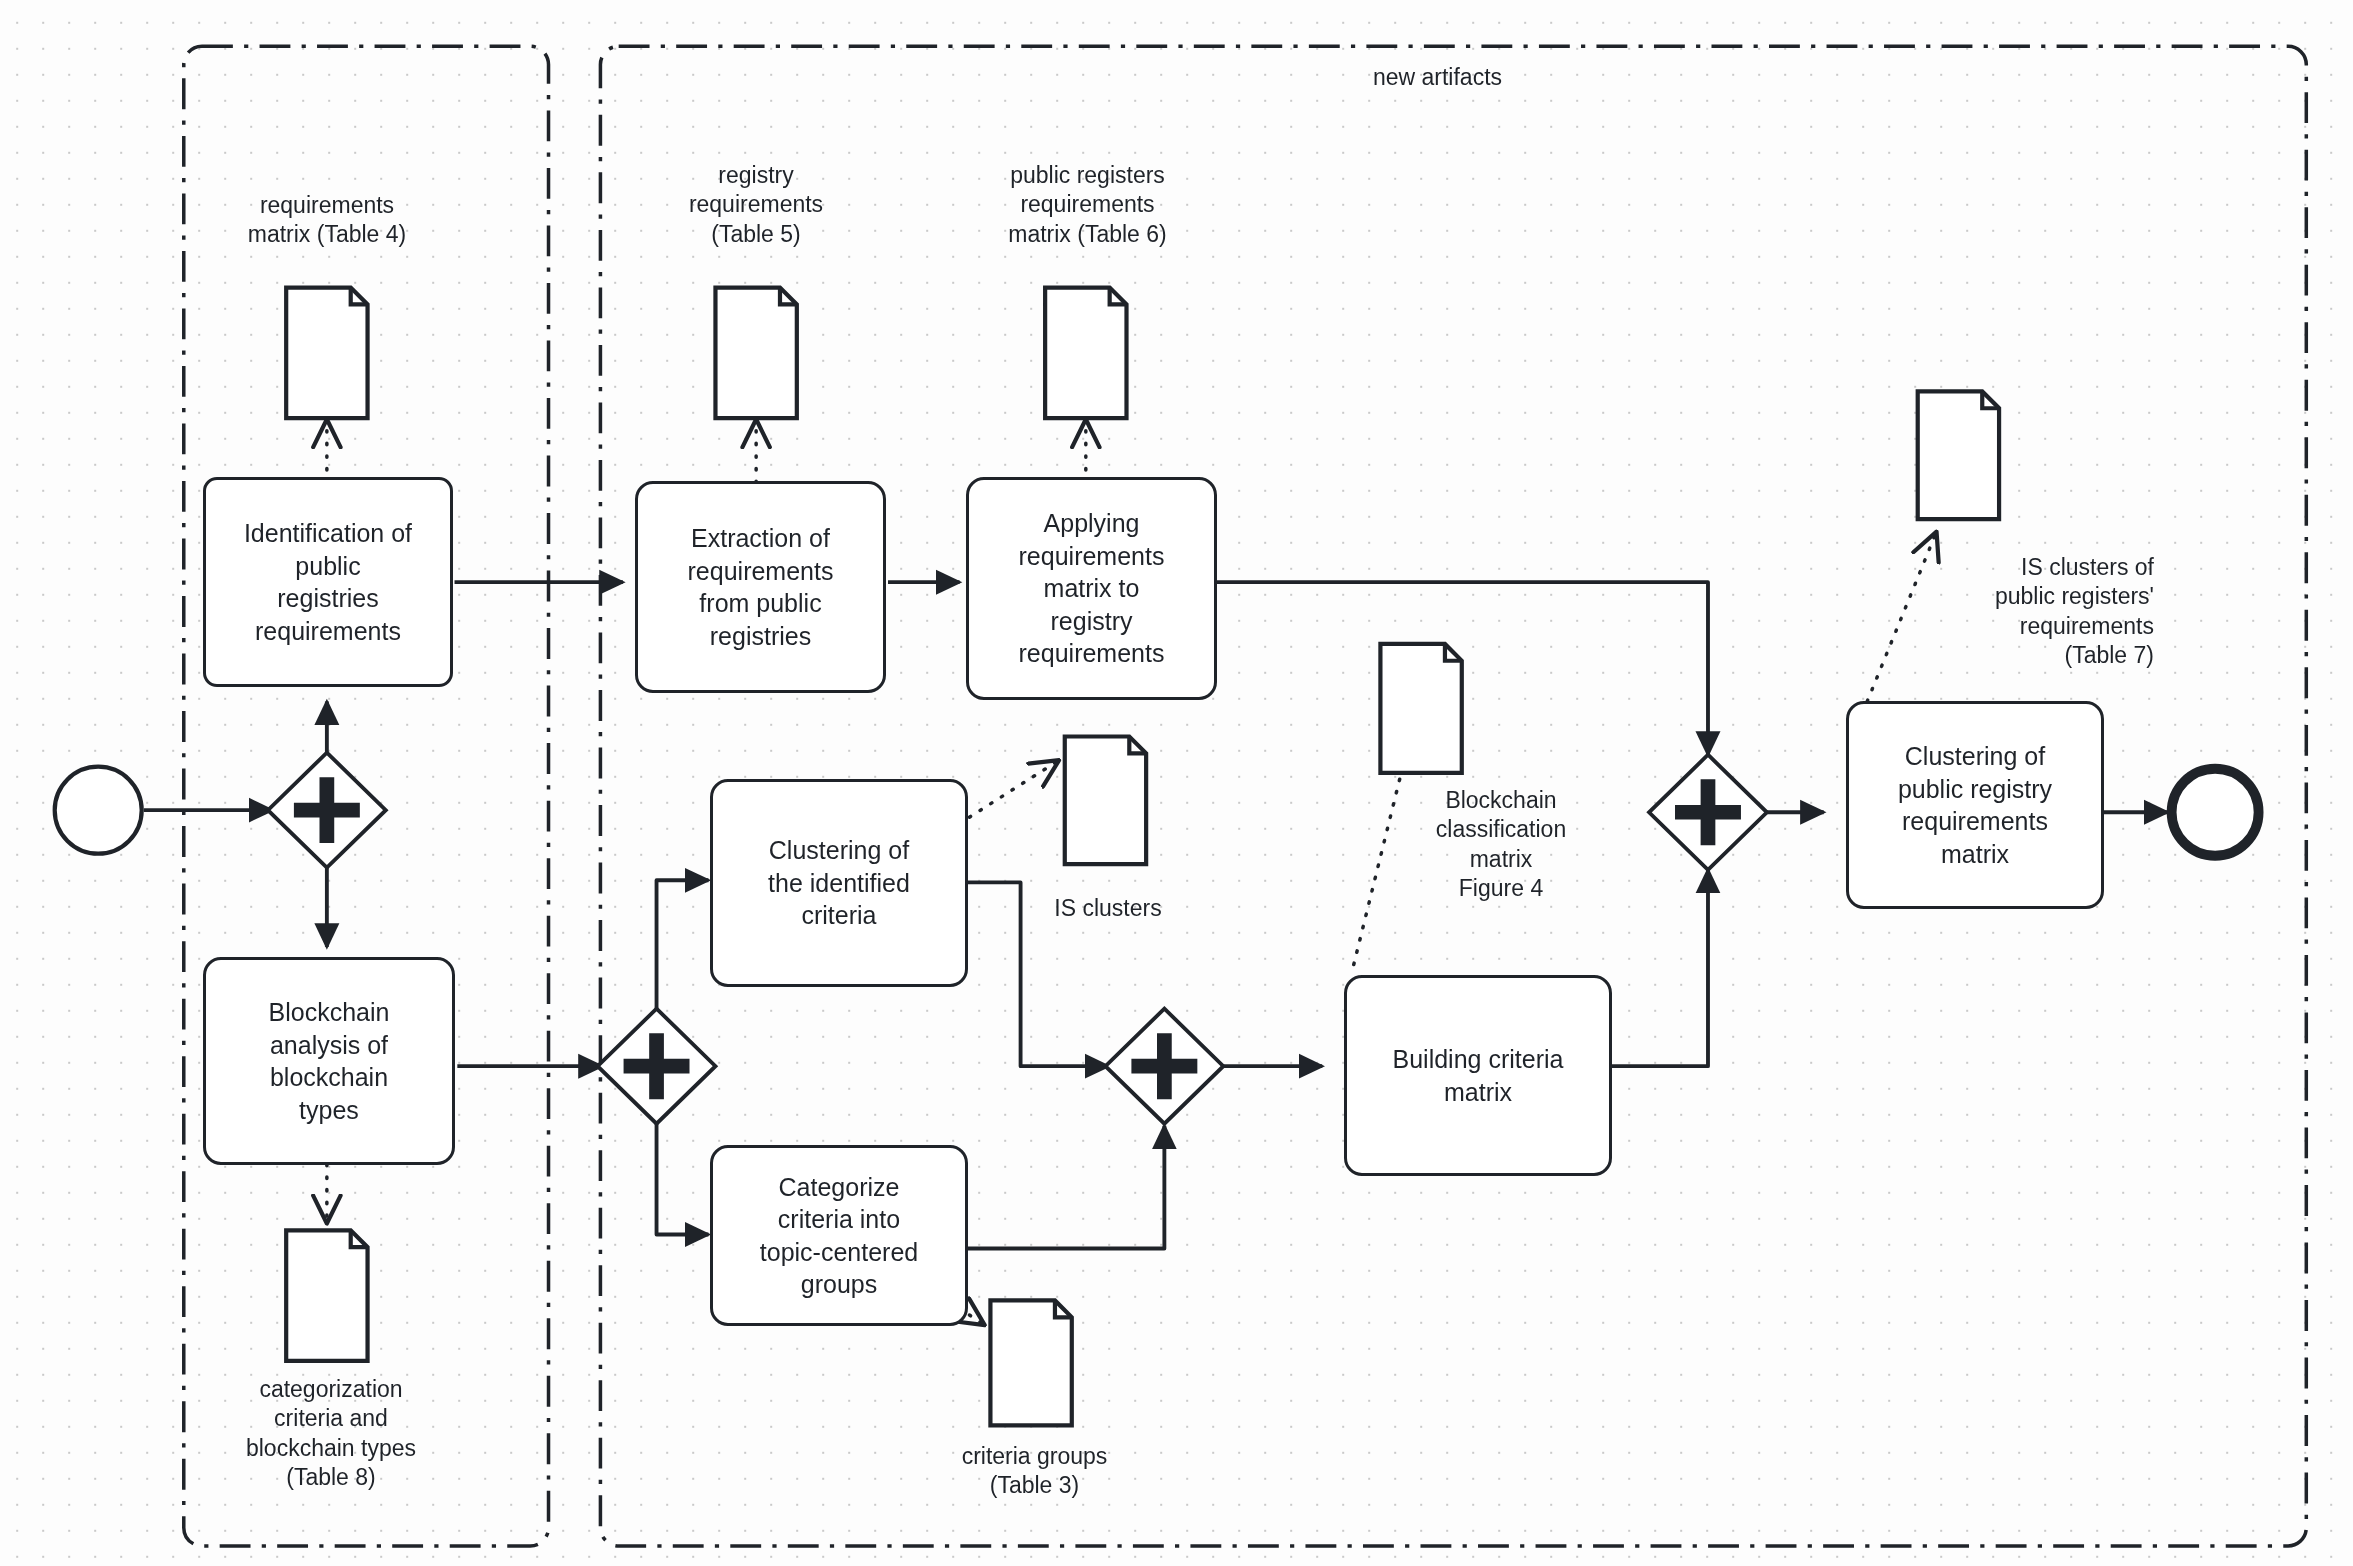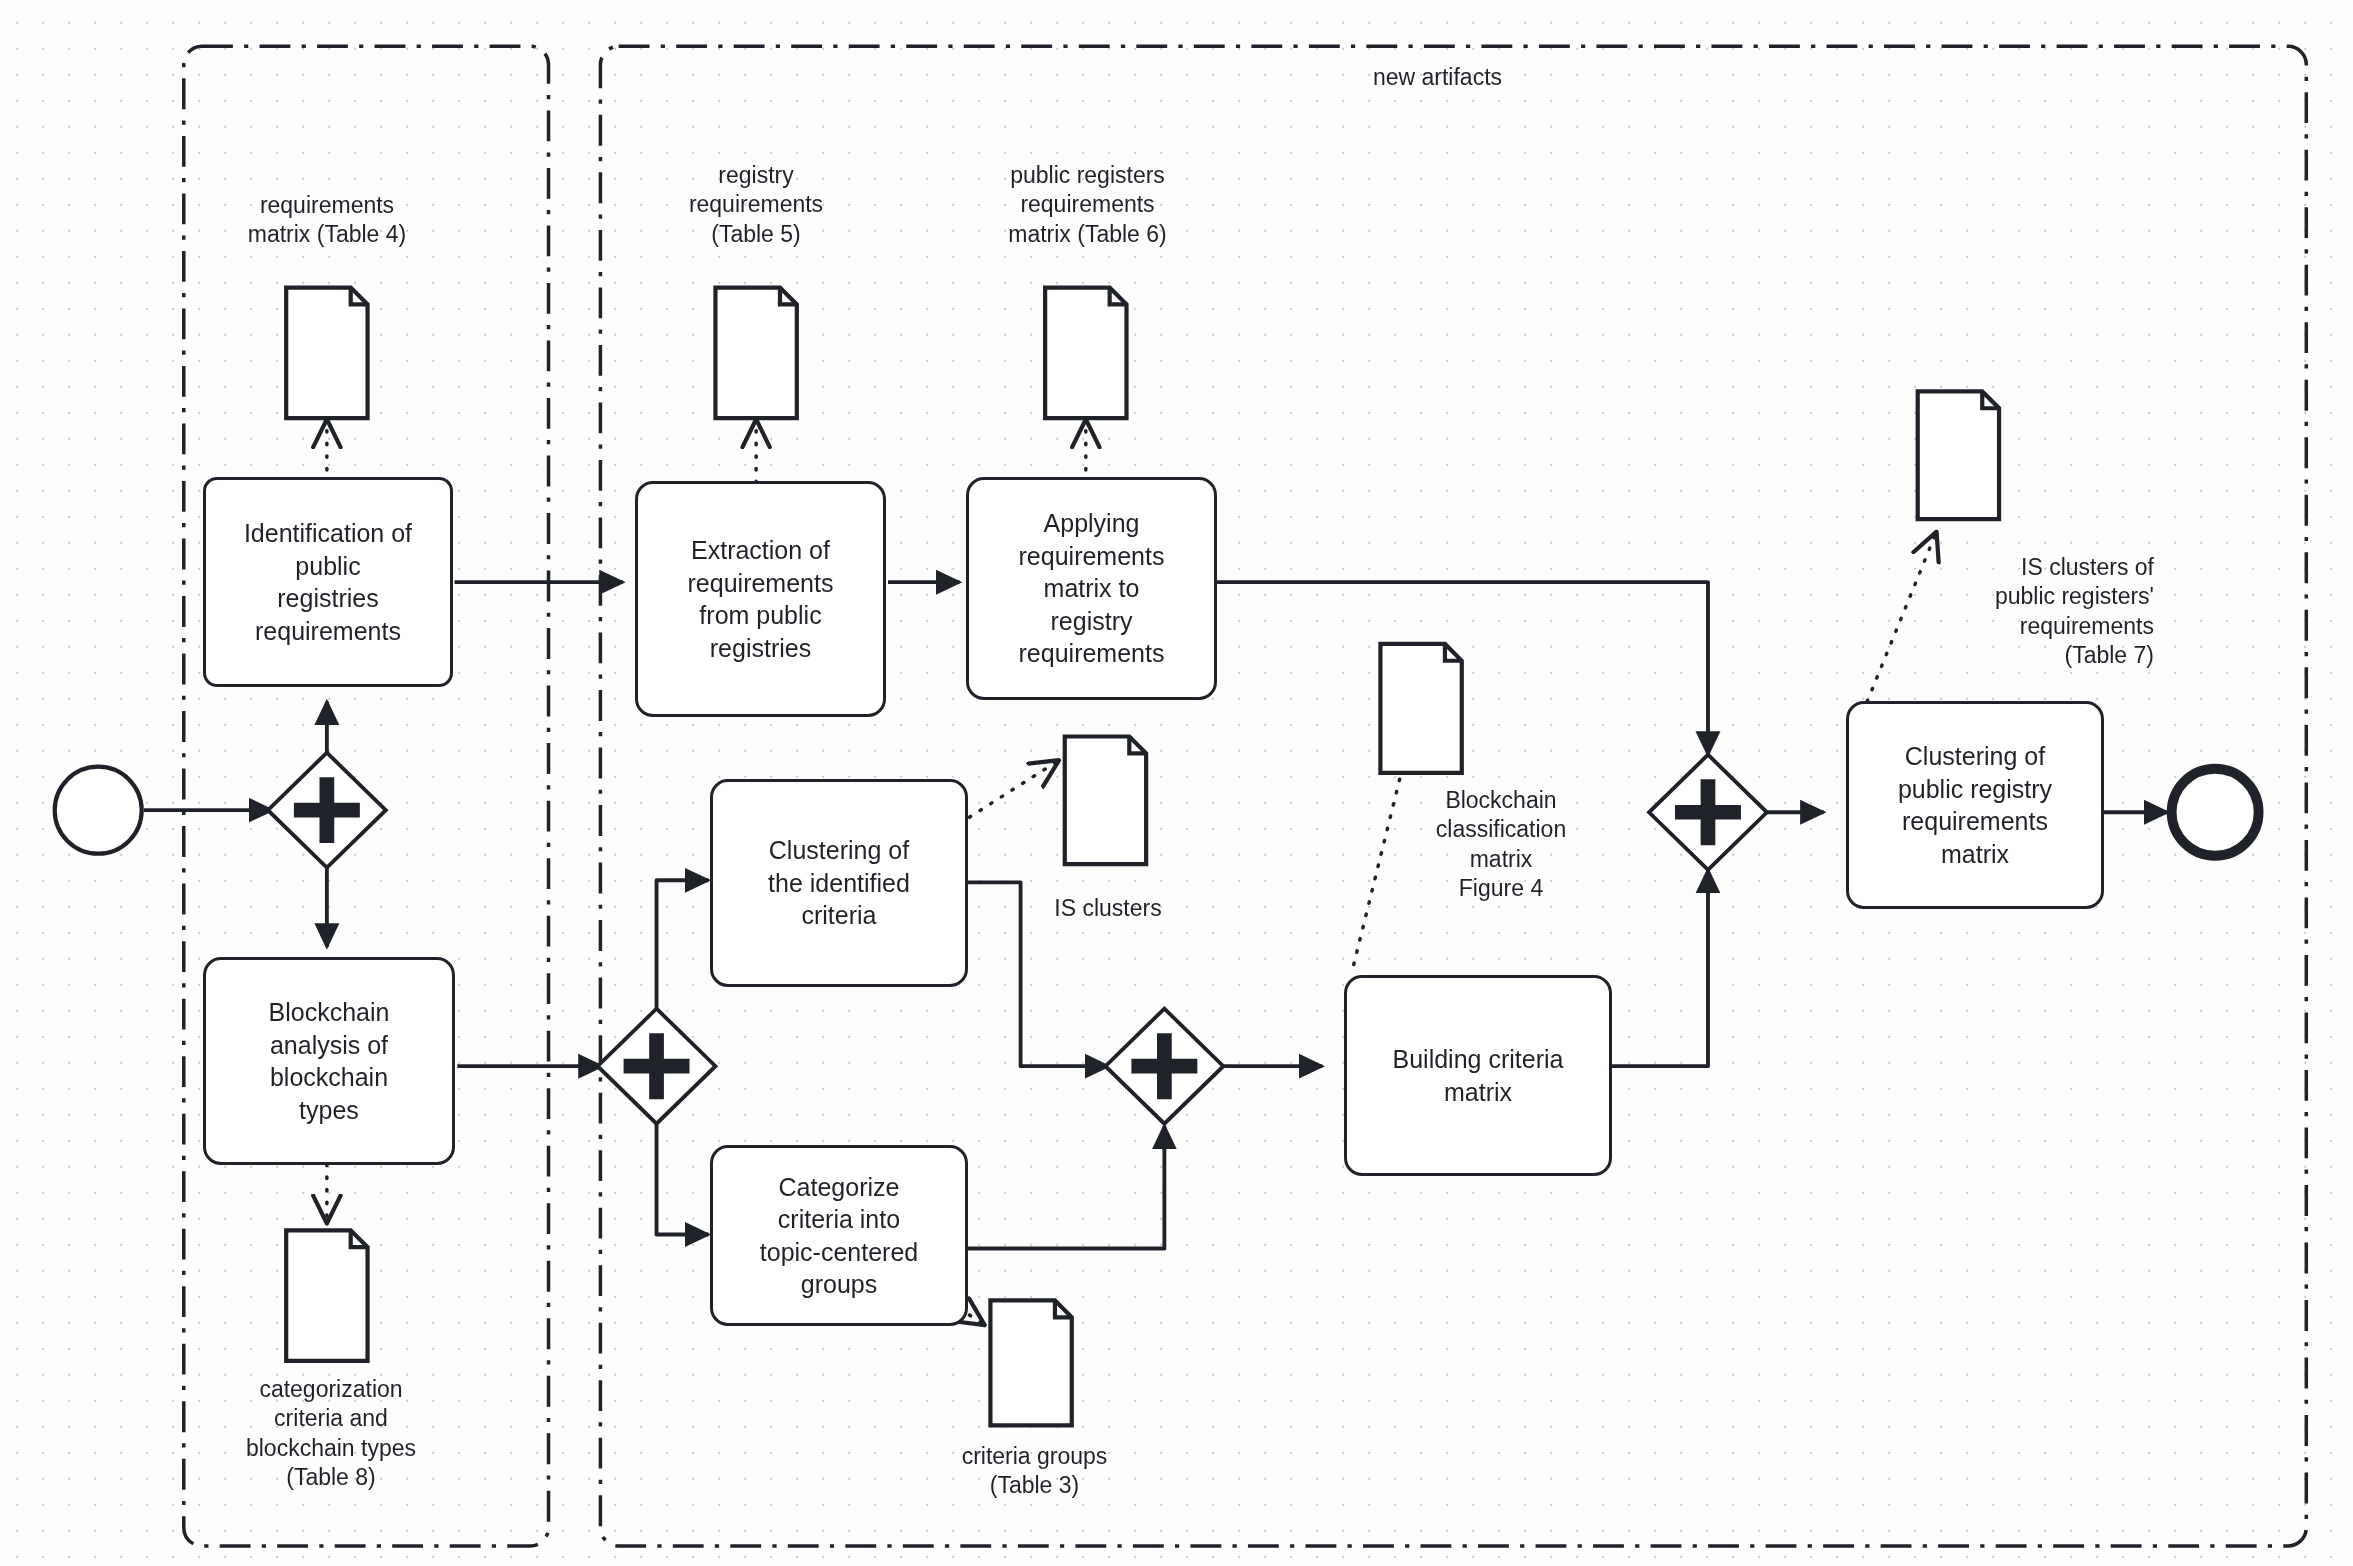--- a/index.html
+++ b/index.html
@@ -207,21 +207,21 @@
   <div class="task" style="left:203px;top:477px;width:250px;height:210px;border-radius:14px;">Identification of
 public
 registries
 requirements</div>
 
   <div class="task" style="left:203px;top:957px;width:252px;height:208px;">Blockchain
 analysis of
 blockchain
 types</div>
 
-  <div class="task" style="left:635px;top:481px;width:251px;height:236px;">Extraction of
+  <div class="task" style="left:635px;top:481px;width:251px;height:212px;">Extraction of
 requirements
 from public
 registries</div>
 
   <div class="task" style="left:966px;top:469px;width:251px;height:223px;margin-top:8px;">Applying
 requirements
 matrix to
 registry
 requirements</div>
 

